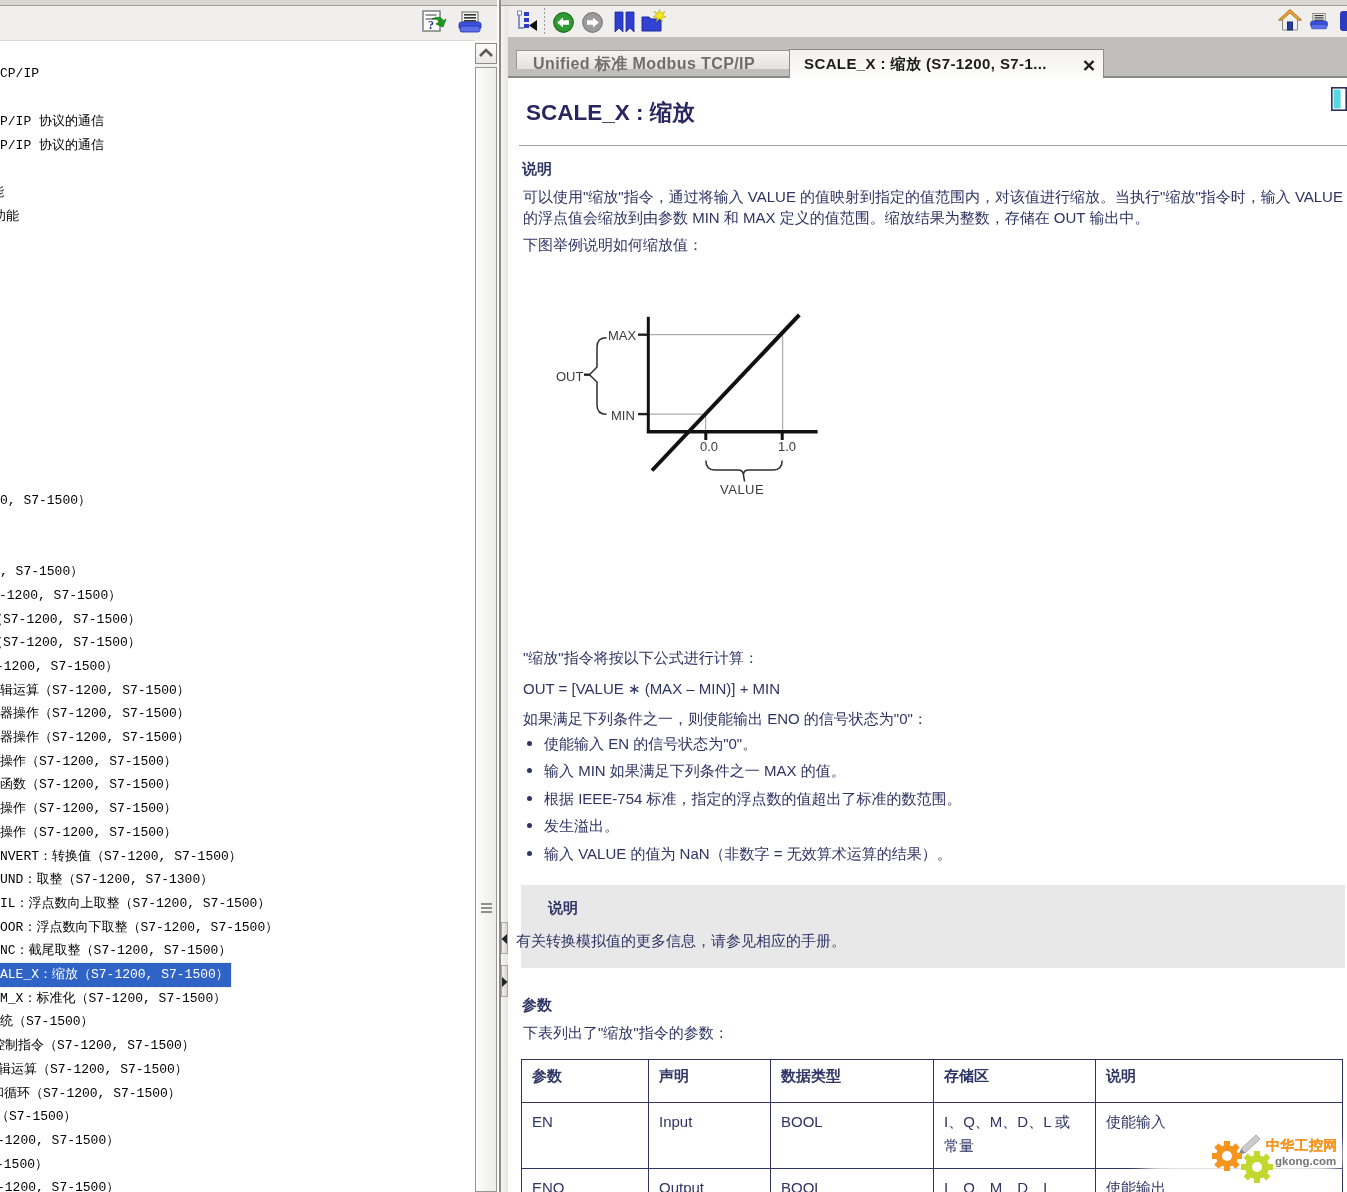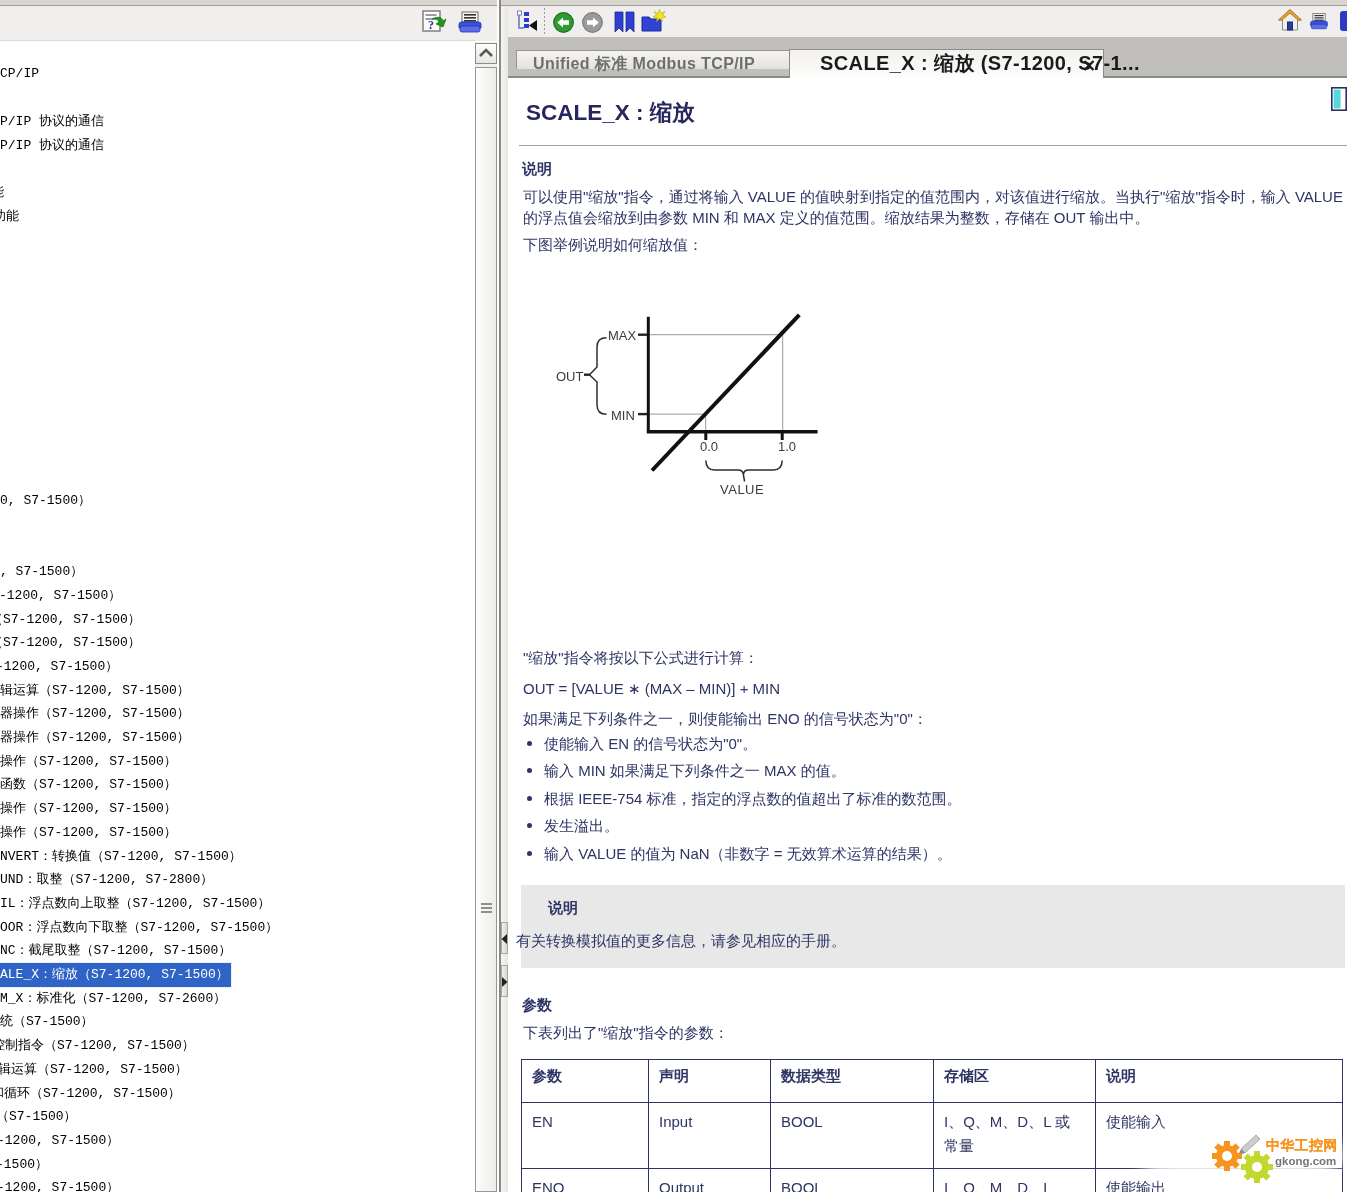--- a/index.html
+++ b/index.html
@@ -17,22 +17,22 @@
 #topline-r{left:508px;top:5px;width:839px;height:1px;background:#9f9d99;}
 #toolbar-r{left:508px;top:6px;width:839px;height:31px;background:#f0efed;}
 #tabstrip{left:508px;top:37px;width:839px;height:41px;background:#c1bfbc;}
 #tabline{left:508px;top:76px;width:839px;height:2px;background:#8a8a8a;}
 #rcontent{left:508px;top:78px;width:839px;height:1114px;background:#fff;}
 
 #tab1{left:516px;top:50px;width:274px;height:19px;background:linear-gradient(180deg,#f5f4f2,#e4e2de);
   border:1px solid #98968f;border-bottom:none;color:#6e6e6e;font-weight:bold;font-size:16px;
   line-height:25px;padding-left:16px;box-sizing:border-box;letter-spacing:0.4px;}
 #tab2{left:789px;top:49px;width:315px;height:29px;background:linear-gradient(180deg,#f2f1f0,#fdfdfc);
-  border:1px solid #8e8c88;border-bottom:none;color:#1b1b1b;font-weight:bold;font-size:20px;
-  line-height:27px;padding-left:30px;letter-spacing:0.4px;box-sizing:border-box;white-space:nowrap;}
+  border:1px solid #8e8c88;border-bottom:none;color:#1b1b1b;font-weight:bold;font-size:15px;
+  line-height:27px;padding-left:14px;letter-spacing:0.4px;box-sizing:border-box;white-space:nowrap;}
 
 
 #tree{left:0;top:42px;width:475px;height:1150px;background:#fff;overflow:hidden;
   font-family:"Liberation Mono",serif;font-size:13px;color:#000;margin-top:20px;}
 #tree .r{position:absolute;white-space:nowrap;line-height:20px;}
 #tree .sel{background:#2f63c5;color:#fff;outline:1px dotted #cfe0f5;line-height:24px;margin-top:-2px;padding-right:2px;}
 
 #sbar{left:475px;top:42px;width:22px;height:1150px;background:#f1f0ee;}
 #sbtn{left:475px;top:43px;width:22px;height:21px;background:linear-gradient(180deg,#fdfdfc,#e8e6e2);
   border:1px solid #8e8c88;box-sizing:border-box;}
@@ -76,26 +76,26 @@
 <div class="r" style="left:-10px;top:571.2px;">（S7-1200, S7-1500）</div>
 <div class="r" style="left:-4px;top:594.9px;">-1200, S7-1500）</div>
 <div class="r" style="left:0px;top:618.6px;">辑运算（S7-1200, S7-1500）</div>
 <div class="r" style="left:0px;top:642.3px;">器操作（S7-1200, S7-1500）</div>
 <div class="r" style="left:0px;top:666.0px;">器操作（S7-1200, S7-1500）</div>
 <div class="r" style="left:0px;top:689.7px;">操作（S7-1200, S7-1500）</div>
 <div class="r" style="left:0px;top:713.4px;">函数（S7-1200, S7-1500）</div>
 <div class="r" style="left:0px;top:737.1px;">操作（S7-1200, S7-1500）</div>
 <div class="r" style="left:0px;top:760.8px;">操作（S7-1200, S7-1500）</div>
 <div class="r" style="left:0px;top:784.5px;">NVERT：转换值（S7-1200, S7-1500）</div>
-<div class="r" style="left:0px;top:808.2px;">UND：取整（S7-1200, S7-2800）</div>
+<div class="r" style="left:0px;top:808.2px;">UND：取整（S7-1200, S7-1300）</div>
 <div class="r" style="left:0px;top:831.9px;">IL：浮点数向上取整（S7-1200, S7-1500）</div>
 <div class="r" style="left:0px;top:855.6px;">OOR：浮点数向下取整（S7-1200, S7-1500）</div>
 <div class="r" style="left:0px;top:879.3px;">NC：截尾取整（S7-1200, S7-1500）</div>
 <div class="r sel" style="left:0px;top:903.0px;">ALE_X：缩放（S7-1200, S7-1500）</div>
-<div class="r" style="left:0px;top:926.7px;">M_X：标准化（S7-1200, S7-2600）</div>
+<div class="r" style="left:0px;top:926.7px;">M_X：标准化（S7-1200, S7-1500）</div>
 <div class="r" style="left:0px;top:950.4px;">统（S7-1500）</div>
 <div class="r" style="left:-8px;top:974.1px;">控制指令（S7-1200, S7-1500）</div>
 <div class="r" style="left:-2px;top:997.8px;">辑运算（S7-1200, S7-1500）</div>
 <div class="r" style="left:-9px;top:1021.5px;">和循环（S7-1200, S7-1500）</div>
 <div class="r" style="left:-4px;top:1045.2px;">（S7-1500）</div>
 <div class="r" style="left:-3px;top:1068.9px;">-1200, S7-1500）</div>
 <div class="r" style="left:-4px;top:1092.6px;">-1500）</div>
 <div class="r" style="left:-3px;top:1116.3px;">-1200, S7-1500）</div>
 <div class="r" style="left:-3px;top:1135.5px;">-1200, S7-1500）</div>
 </div>

